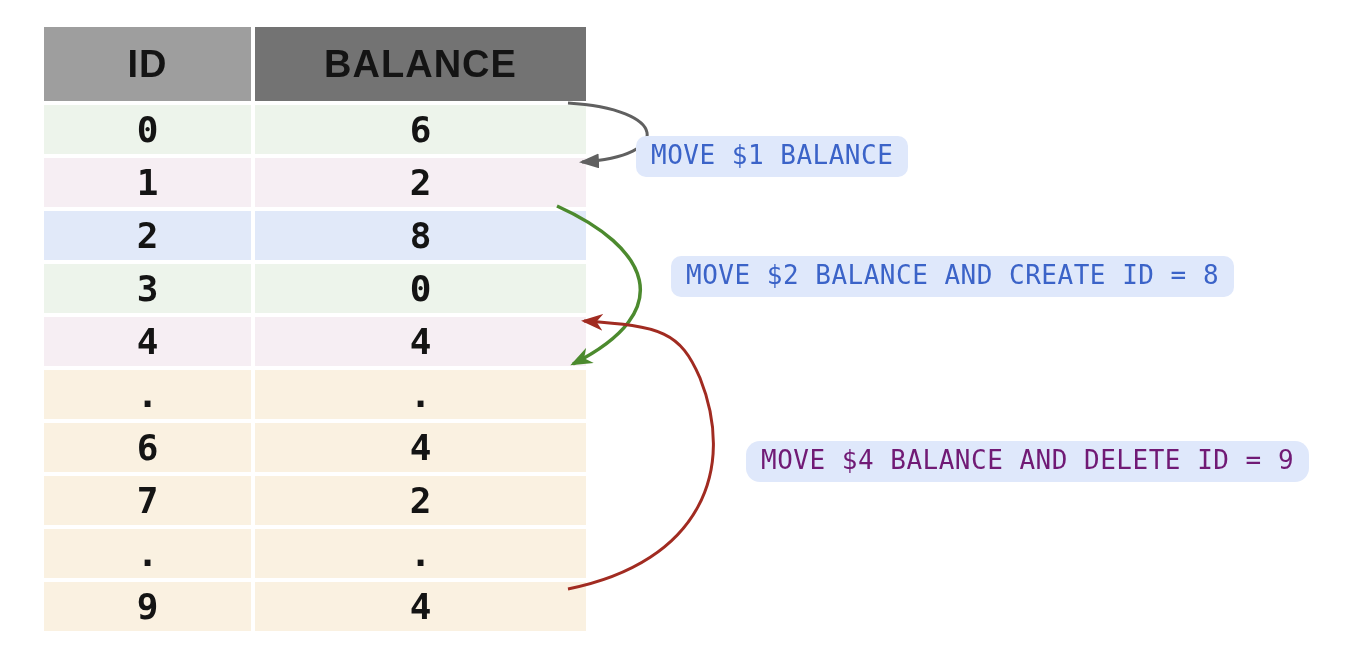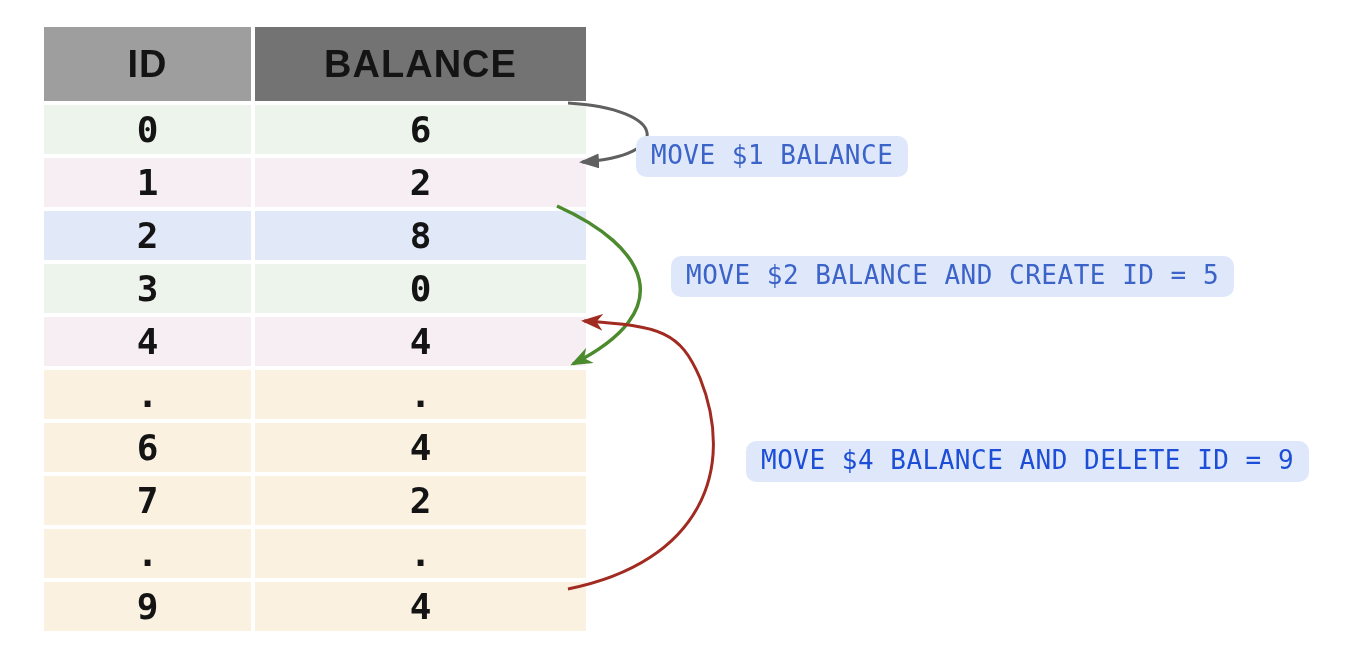--- a/index.html
+++ b/index.html
@@ -100,16 +100,16 @@
     </defs>
 
     <path d="M 568 103 C 668 109, 674 156, 582 162" fill="none" stroke-width="3" marker-end="url(#mh-gray)" stroke="#606060"></path>
 
     <path d="M 557 206 C 648 247, 680 310, 573 364" fill="none" stroke-width="3.5" marker-end="url(#mh-green)" stroke="#4c8a2e"></path>
 
     <path d="M 568 589 C 702 562, 736 468, 700 378 C 680 332, 662 326, 584 321" fill="none" stroke-width="3" marker-end="url(#mh-red)" stroke="#a12b21"></path>
   </svg>
 
   <div class="pill pill-1" style="background: rgb(223, 232, 251); color: rgb(59, 99, 200);">MOVE $1 BALANCE</div>
-  <div class="pill pill-2" style="background: rgb(223, 232, 251); color: rgb(59, 99, 200);">MOVE $2 BALANCE AND CREATE ID = 5</div>
-  <div class="pill pill-3" style="background: rgb(223, 232, 251); color: #1d4ed8;">MOVE $4 BALANCE AND DELETE ID = 9</div>
+  <div class="pill pill-2" style="background: rgb(223, 232, 251); color: rgb(59, 99, 200);">MOVE $2 BALANCE AND CREATE ID = 8</div>
+  <div class="pill pill-3" style="background: rgb(223, 232, 251); color: #701a75; border-radius: 14px;">MOVE $4 BALANCE AND DELETE ID = 9</div>
 
 </div>
 
 </body></html>

